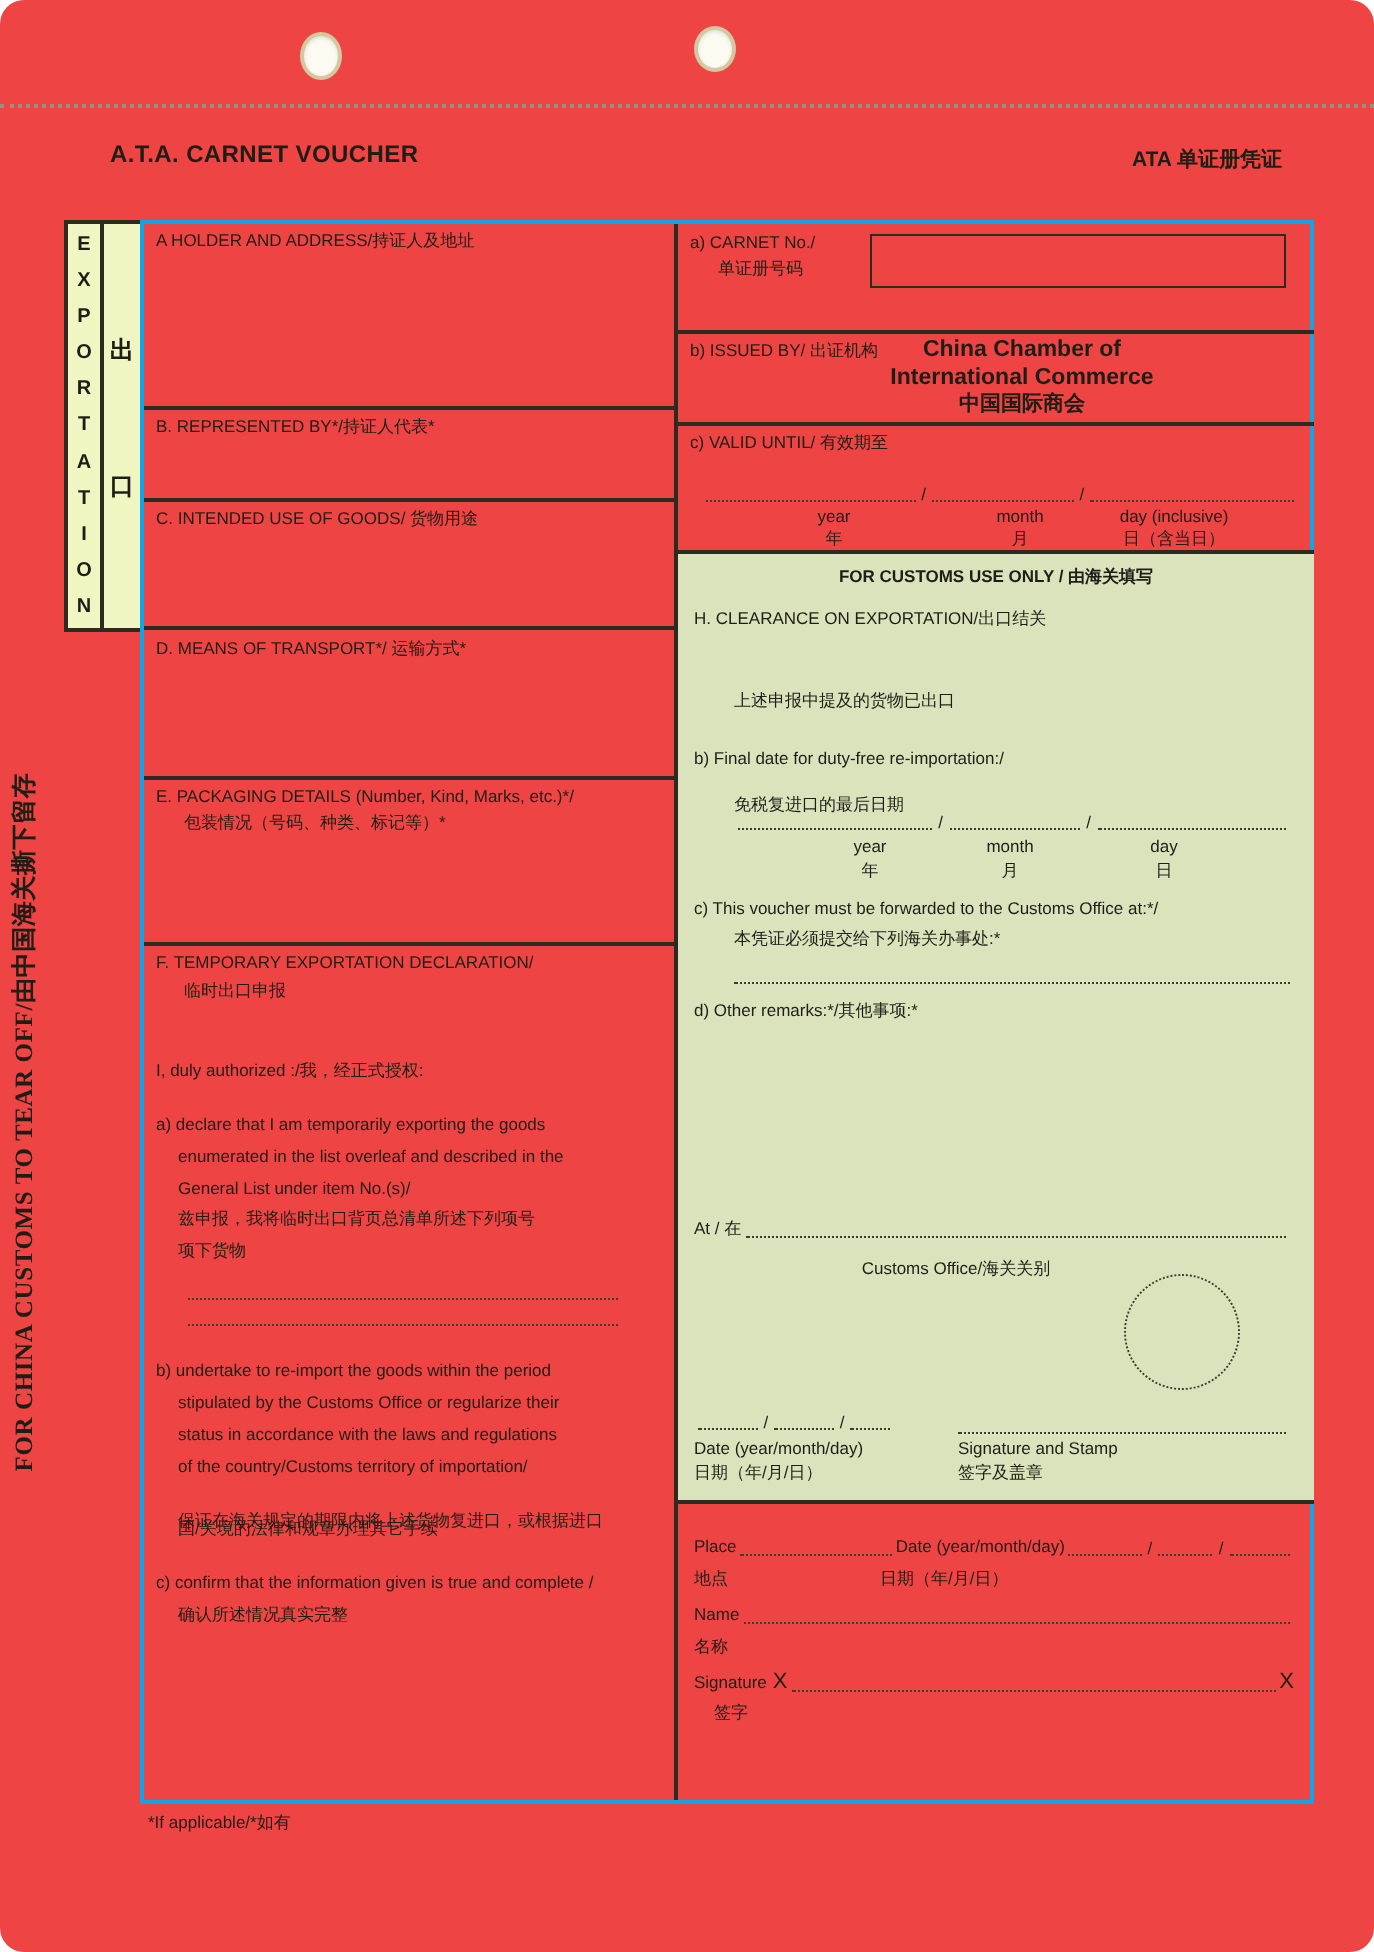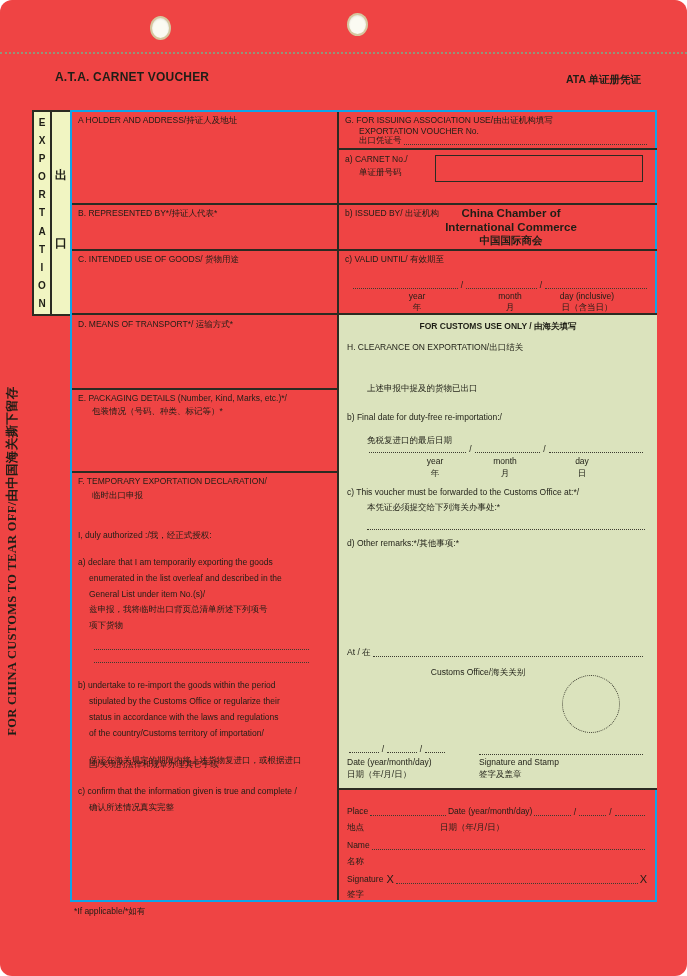--- a/index.html
+++ b/index.html
@@ -98,28 +98,20 @@
         <div class="abs t" style="top:255px;left:17px;">of the country/Customs territory of importation/</div>
         <div class="abs t" style="top:270px;left:17px;margin-top:12px;">保证在海关规定的期限内将上述货物复进口，或根据进口</div>
         <div class="abs t" style="top:286px;left:17px;">国/关境的法律和规章办理其它手续</div>
         <div class="abs t" style="top:313px;left:6px;">c) confirm that the information given is true and complete /</div>
         <div class="abs t" style="top:329px;left:17px;">确认所述情况真实完整</div>
       </div>
     </div>
 
     <div id="col-right">
 
-      <div class="cell bb" style="height:38px;">
-        <div class="abs t" style="top:3px;left:6px;">G.  FOR ISSUING ASSOCIATION USE/由出证机构填写</div>
-        <div class="abs t" style="top:14px;left:20px;">EXPORTATION VOUCHER No.</div>
-        <div class="abs dline" style="top:25px;left:20px;right:8px;">
-          <span class="t">出口凭证号</span>
-          <span class="leader"></span>
-        </div>
-      </div>
 
       <div class="cell bb" style="height:55px;">
         <div class="abs t" style="top:4px;left:6px;">a)  CARNET No./</div>
         <div class="abs t" style="top:17px;left:20px;">单证册号码</div>
         <div class="inbox" style="left:96px;top:5px;width:206px;height:25px;"></div>
       </div>
 
       <div class="cell bb" style="height:46px;">
         <div class="abs t" style="top:3px;left:6px;">b)  ISSUED BY/ 出证机构</div>
         <div class="abs" style="top:1px;left:30px;right:4px;text-align:center;">
@@ -206,20 +198,20 @@
           <span class="t">Name</span>
           <span class="leader"></span>
         </div>
         <div class="abs t" style="top:66px;left:8px;">名称</div>
         <div class="abs dline" style="top:86px;left:8px;right:10px;">
           <span class="t">Signature</span>
           <span class="t" style="font-size:11px;padding-left:3px;">X</span>
           <span class="leader"></span>
           <span class="t" style="font-size:11px;">X</span>
         </div>
-        <div class="abs t" style="top:99px;left:8px;">签字</div>
+        <div class="abs t" style="top:99px;left:18px;">签字</div>
       </div>
     </div>
   </div>
 
   <div class="abs t" style="left:74px;top:906px;">*If applicable/*如有</div>
 
 </div>
 
 </body></html>

